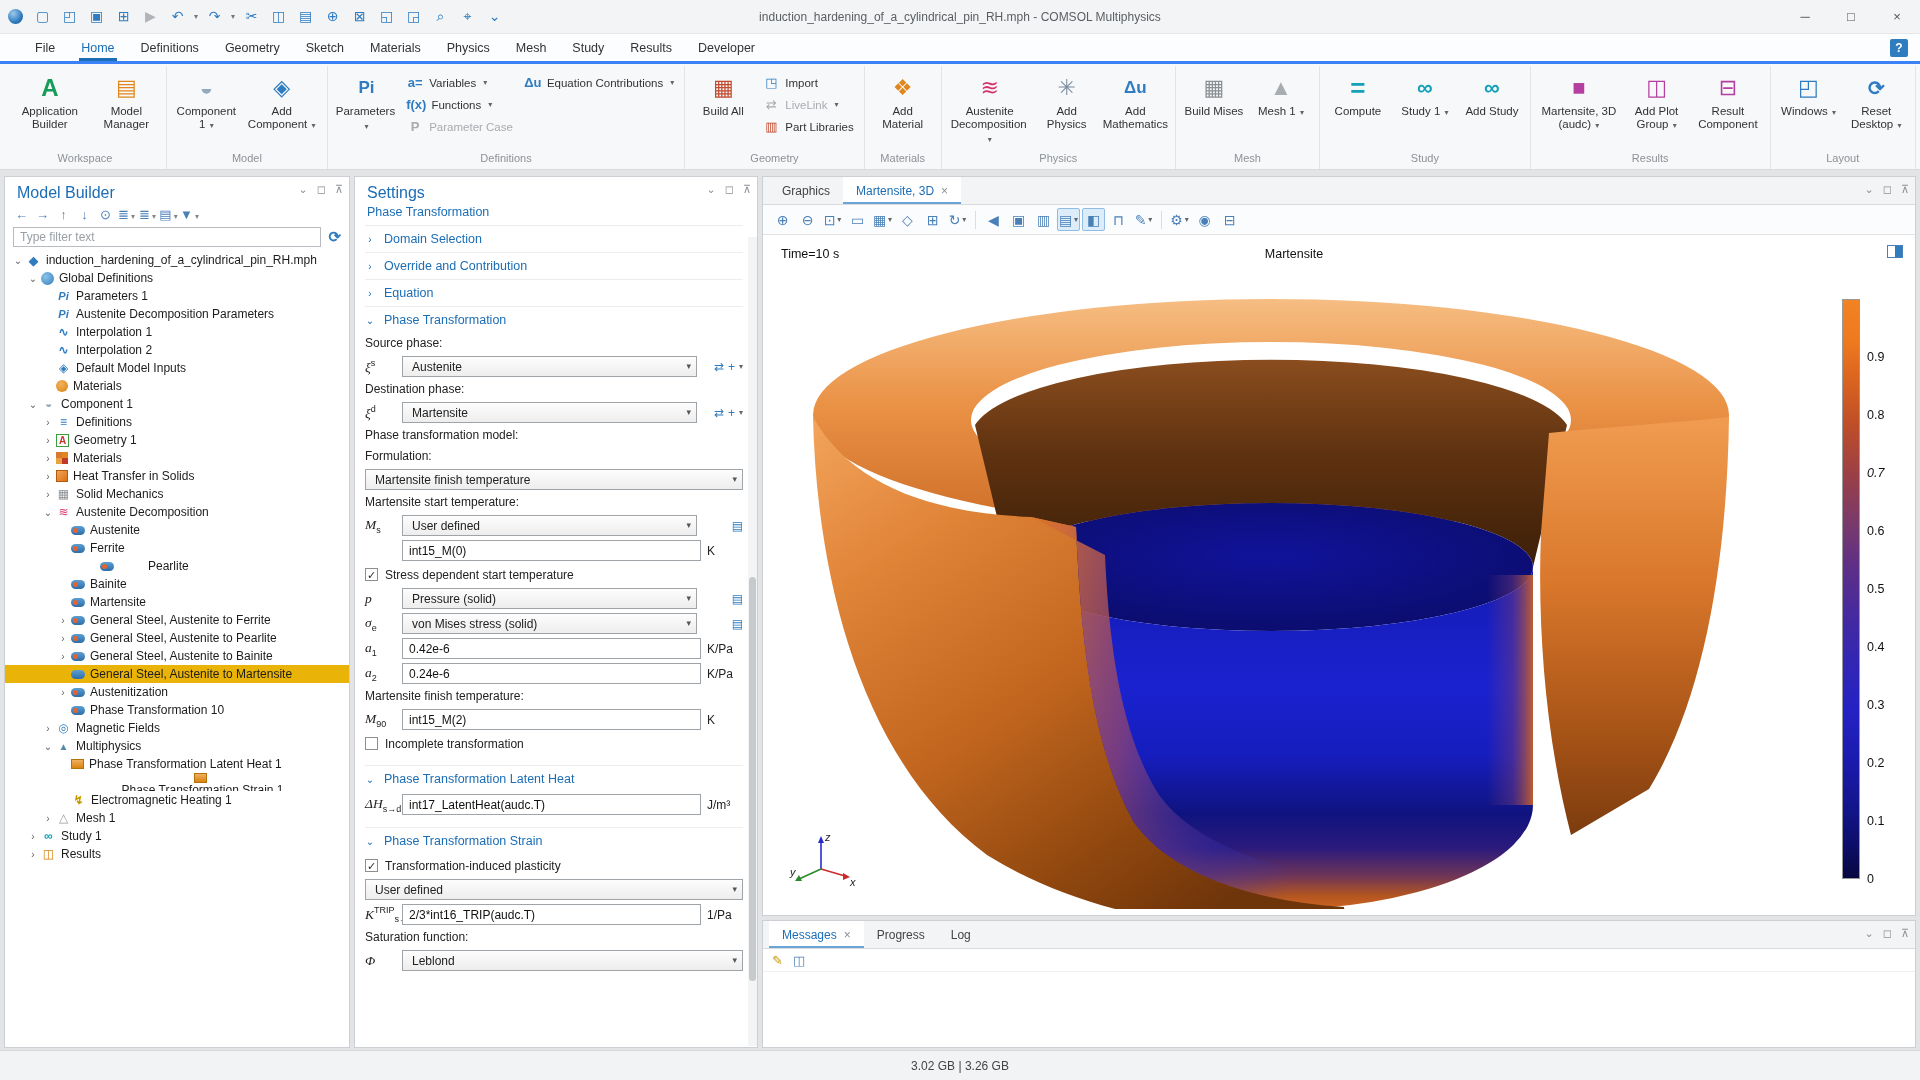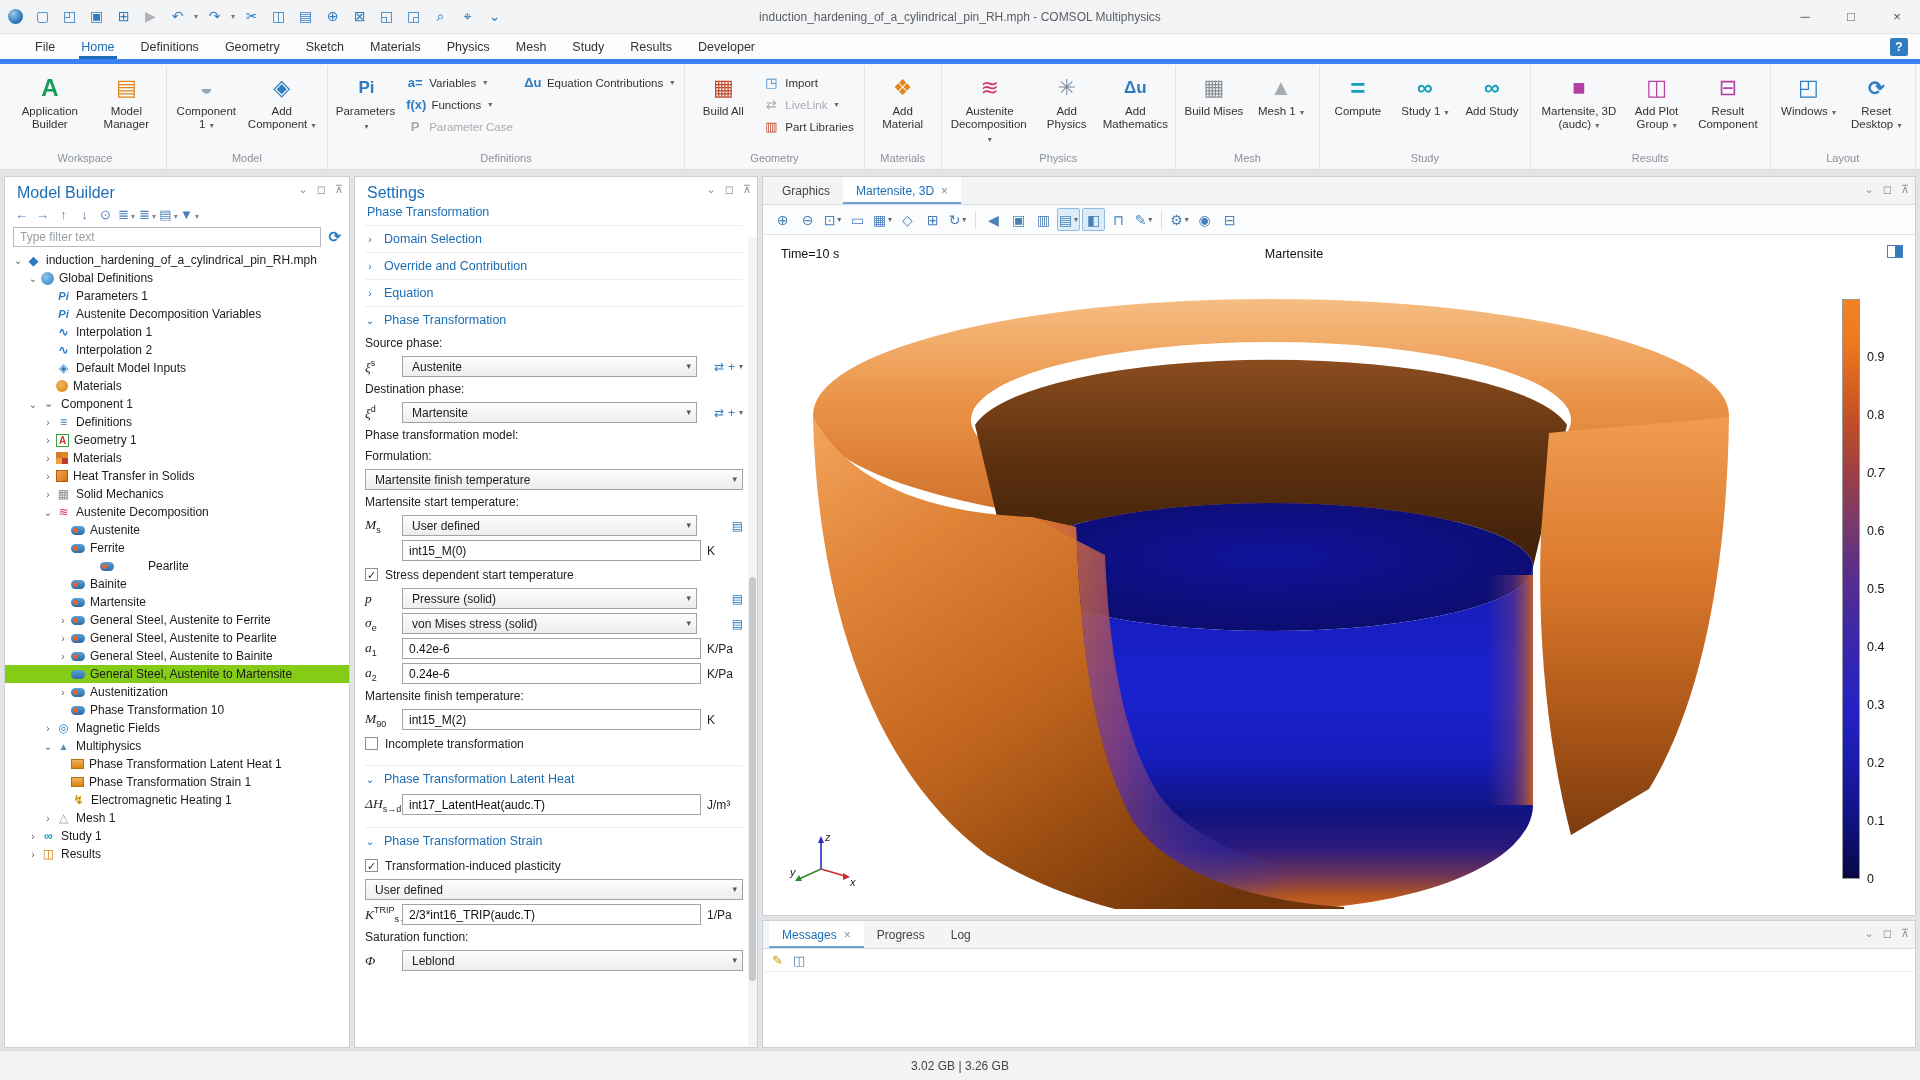--- a/index.html
+++ b/index.html
@@ -9,21 +9,21 @@
 #titlebar{position:absolute;top:0;left:0;right:0;height:34px;background:#f3f4f6;display:flex;align-items:center;padding-left:8px;border-bottom:1px solid #e6e7e9}
 #comsol-logo{width:15px;height:15px;border-radius:50%;background:radial-gradient(circle at 35% 30%,#9ec9ea,#2f7cc0 60%,#1b4d7e);margin-right:6px;flex:none}
 #qat{display:flex;align-items:center}
 .qat-icon{width:27px;text-align:center;color:#2f7cc0;font-size:14px;line-height:33px}
 .qat-icon.gray{color:#b0b4b8}
 .qat-dd{width:10px;color:#777;font-size:8px}
 #win-title{position:absolute;left:50%;transform:translateX(-50%);color:#5a5e62;font-size:12px;white-space:nowrap}
 #win-controls{margin-left:auto;display:flex;height:34px}
 .win-btn{width:46px;display:flex;align-items:center;justify-content:center;color:#555;font-size:13px}
 
-#menubar{position:absolute;top:34px;left:0;right:0;height:30px;background:#fcfdfe;display:flex;align-items:stretch;padding-left:22px;border-bottom:5px solid #3b82f6}
+#menubar{position:absolute;top:34px;left:0;right:0;height:30px;background:#fcfdfe;display:flex;align-items:stretch;padding-left:22px;border-bottom:3px solid #3b82f6}
 .menu-tab{padding:0 13px;display:flex;align-items:center;font-size:12.5px;color:#333;position:relative}
 .menu-tab.active{color:#1b6db5}
 .menu-tab.active::after{content:"";position:absolute;left:11px;right:11px;bottom:0;height:3px;background:#1b6db5}
 #help-btn{margin-left:auto;margin-right:12px;align-self:center;width:18px;height:18px;background:#2f7cc0;color:#fff;border-radius:2px;text-align:center;line-height:18px;font-weight:bold;font-size:12px}
 
 #ribbon{position:absolute;top:64px;left:0;right:0;height:106px;background:#f7f8fa;border-bottom:1px solid #d9dadc;display:flex;padding:2px 4px 0}
 .rgroup{display:flex;flex-direction:column;border-right:1px solid #e3e4e6;padding:0 5px}
 .rgroup-items{flex:1;display:flex;align-items:flex-start;gap:1px}
 .rgroup-label{height:19px;text-align:center;color:#8d9196;font-size:11px;line-height:17px;white-space:nowrap}
 .ritem-large{min-width:66px;max-width:86px;padding:5px 3px 0;display:flex;flex-direction:column;align-items:center;border-radius:3px}
@@ -45,21 +45,21 @@
 #mb-title{font-size:16px;color:#1b6db5;padding:7px 0 1px 12px}
 #mb-toolbar{display:flex;align-items:center;padding:2px 6px;height:23px}
 .mbt-icon{color:#4a80b8;font-size:13px;min-width:21px;text-align:center}
 .mbt-icon .dd-arrow{color:#888}
 #mb-filter{display:flex;align-items:center;padding:1px 8px;gap:7px}
 #mb-filter input{flex:1;height:20px;border:1px solid #b8bcc0;font-size:12px;padding:0 6px;color:#333;outline:none}
 #mb-filter input::placeholder{color:#9aa0a6}
 #mb-refresh{color:#2f7cc0;font-size:15px;font-weight:bold}
 #mb-tree{margin-top:3px;overflow:hidden}
 .tree-row{display:flex;align-items:center;height:18px;font-size:12px;white-space:nowrap;overflow:hidden}
-.tree-row.selected{background:#84cc16}
+.tree-row.selected{background:#eab308}
 .tw{width:14px;font-size:10px;color:#666;text-align:center;flex:none}
 .ticon{width:15px;height:14px;margin:0 5px 0 1px;flex:none;display:inline-flex;align-items:center;justify-content:center;font-size:12px}
 .tlabel{color:#1c1c1c}
 
 .ic-mph{color:#2f7cc0;font-size:13px}
 .ic-globe{width:13px;height:13px;border-radius:50%;background:radial-gradient(circle at 35% 35%,#8cc4e8,#2f7cc0)}
 .ic-pi{color:#2f7cc0;font-weight:bold;font-style:italic;font-size:11px}
 .ic-interp{color:#2f7cc0;font-weight:bold}
 .ic-input{color:#2f7cc0}
 .ic-matg{width:12px;height:12px;border-radius:50%;background:radial-gradient(circle at 40% 35%,#f2b35c,#d9820f)}
@@ -382,21 +382,21 @@
           <span class="tlabel">Global Definitions</span>
         </div>
         <div class="tree-row" style="padding-left: 36px;">
           <span class="tw"></span>
           <span class="ticon ic-pi">Pi</span>
           <span class="tlabel">Parameters 1</span>
         </div>
         <div class="tree-row" style="padding-left: 36px;">
           <span class="tw"></span>
           <span class="ticon ic-pi">Pi</span>
-          <span class="tlabel">Austenite Decomposition Variables</span>
+          <span class="tlabel">Austenite Decomposition Parameters</span>
         </div>
         <div class="tree-row" style="padding-left: 36px;">
           <span class="tw"></span>
           <span class="ticon ic-interp">∿</span>
           <span class="tlabel">Interpolation 1</span>
         </div>
         <div class="tree-row" style="padding-left: 36px;">
           <span class="tw"></span>
           <span class="ticon ic-interp">∿</span>
           <span class="tlabel">Interpolation 2</span>
@@ -509,21 +509,21 @@
         <div class="tree-row" style="padding-left: 36px;">
           <span class="tw">⌄</span>
           <span class="ticon ic-multi">▲</span>
           <span class="tlabel">Multiphysics</span>
         </div>
         <div class="tree-row" style="padding-left: 51px;">
           <span class="tw"></span>
           <span class="ticon ic-latent"></span>
           <span class="tlabel">Phase Transformation Latent Heat 1</span>
         </div>
-        <div class="tree-row" style="padding-left: 51px;">
+        <div class="tree-row" style="padding-left: 51px; flex-direction: column;">
           <span class="tw"></span>
           <span class="ticon ic-strain"></span>
           <span class="tlabel">Phase Transformation Strain 1</span>
         </div>
         <div class="tree-row" style="padding-left: 51px;">
           <span class="tw"></span>
           <span class="ticon ic-emh">↯</span>
           <span class="tlabel">Electromagnetic Heating 1</span>
         </div>
         <div class="tree-row" style="padding-left: 36px;">

